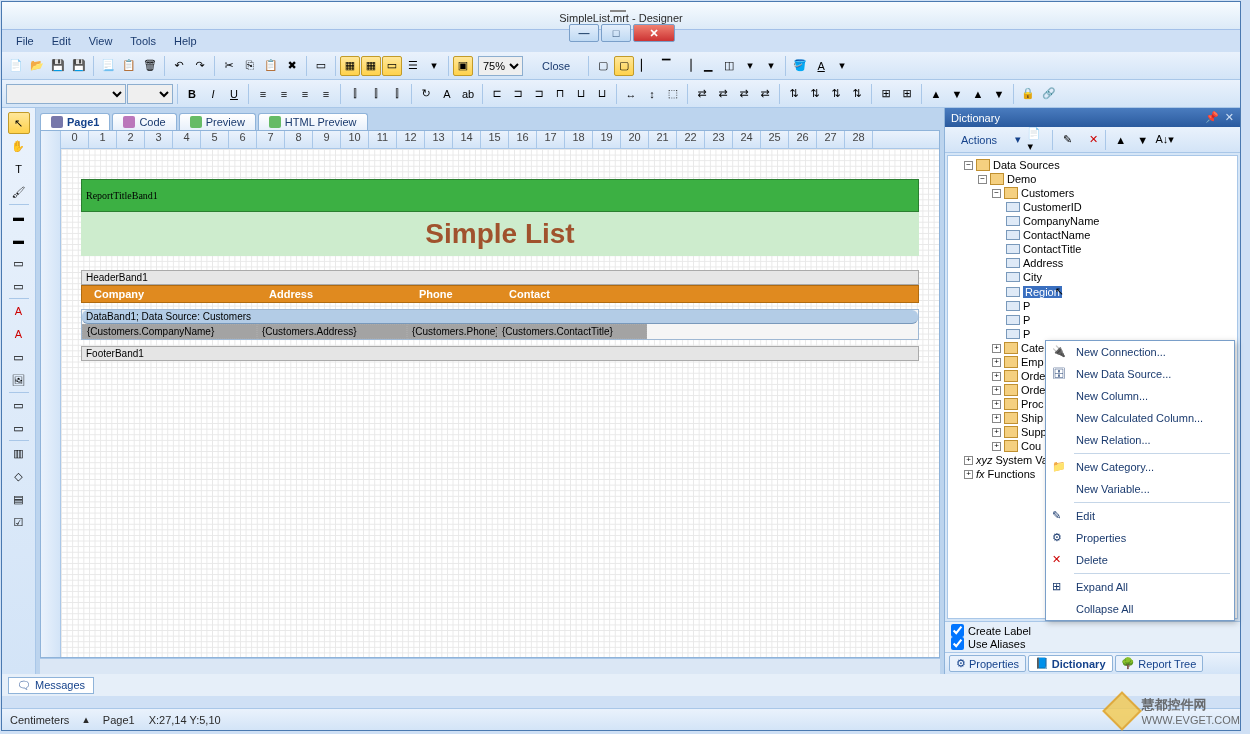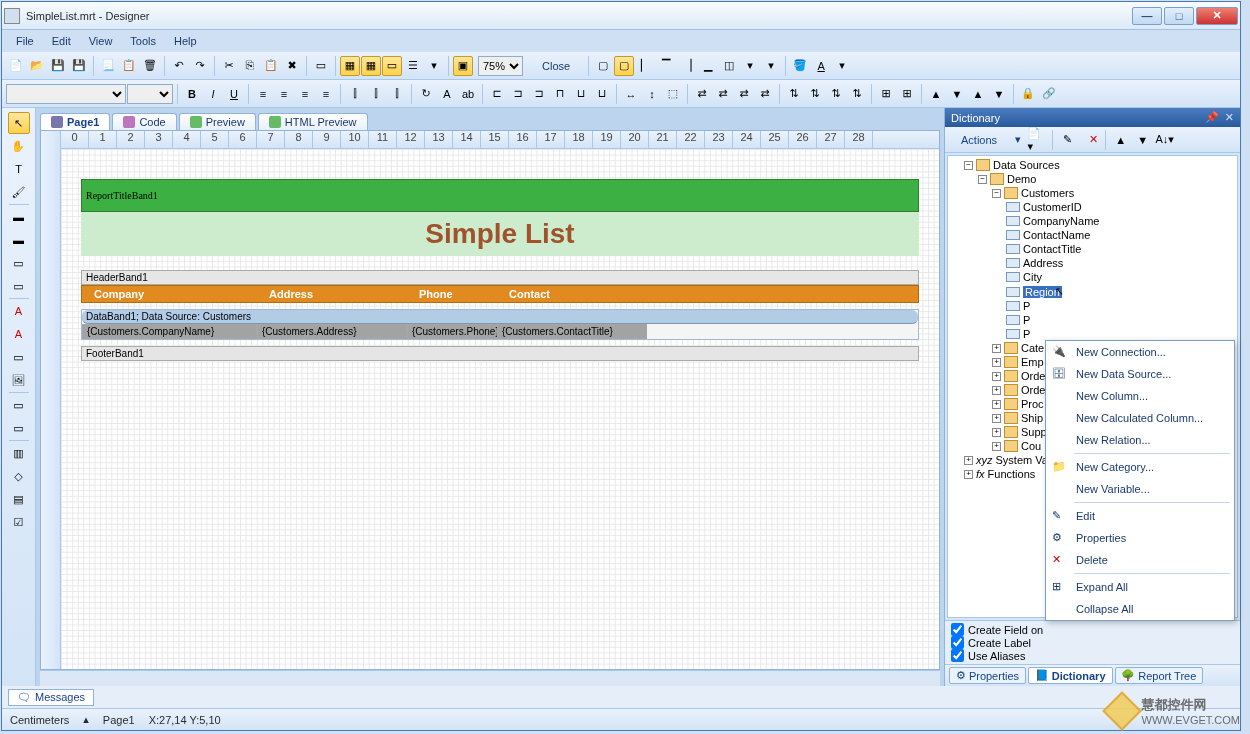--- a/index.html
+++ b/index.html
@@ -1,18 +1,18 @@
 <!DOCTYPE html>
 <html><head>
 <meta charset="utf-8">
 <style>
 * { margin: 0; padding: 0; box-sizing: border-box; font-family: "Segoe UI", Tahoma, sans-serif; font-size: 11px; }
 body { background: #cfe0f5; width: 1250px; height: 734px; overflow: hidden; user-select: none; }
 .window { border: 1px solid #4a79b0; background: #cfe0f5; width: 1240px; height: 730px; margin: 1px; display: flex; flex-direction: column; }
-.titlebar { height: 28px; background: linear-gradient(#f7fbff, #dceaf7); display: flex; align-items: center; padding: 8px 2px; border-bottom: 1px solid #a3c0e8; }
+.titlebar { height: 28px; background: linear-gradient(#f7fbff, #dceaf7); display: flex; align-items: center; padding: 8px 2px; border-bottom: 1px solid #a3c0e8; flex-direction: column; }
 .titlebar .icon { width: 16px; height: 16px; background: #d0e0f0; margin-right: 6px; border: 1px solid #888; }
 .titlebar .title { flex: 1; color: #2a2a2a; }
 .win-btns { display: flex; }
 .win-btn { width: 30px; height: 18px; margin-left: 2px; border: 1px solid #7a9fc9; background: linear-gradient(#e3eefb,#c0daf3); border-radius: 2px; display: flex; align-items: center; justify-content: center; color: #2c4d73; font-weight: bold; }
 .win-btn.close { background: linear-gradient(#f08070,#c33); color: #fff; width: 42px; }
 .menubar { height: 22px; display: flex; gap: 2px; padding: 0 6px; align-items: center; }
 .menubar span { color: #1a3a6e; padding: 2px 8px; }
 .toolbar { height: 28px; background: linear-gradient(#eaf2fc,#d3e4f7); border-bottom: 1px solid #a9c7e8; display: flex; align-items: center; padding: 0 4px; gap: 1px; }
 .tbtn { width: 20px; height: 20px; border: 1px solid transparent; display: flex; align-items: center; justify-content: center; border-radius: 2px; }
 .tbtn.sel { border-color: #c29b29; background: linear-gradient(#ffe79a,#ffd24c); }
@@ -56,21 +56,21 @@
 .tree .ficon { width: 14px; height: 12px; background: #f5d080; border: 1px solid #c09030; }
 .tree .fldicon { width: 14px; height: 10px; background: #dfeaf7; border: 1px solid #7999bb; }
 .tree .sel { background: #3a6fbf; color: #fff; padding: 0 2px; }
 .checks { padding: 2px 6px; background: #e6eff9; border-top: 1px solid #a9c7e8; }
 .checks label { display: flex; align-items: center; gap: 4px; color: #000; }
 .bottom-tabs { height: 22px; background: linear-gradient(#eaf2fc,#d3e4f7); border-top: 1px solid #a9c7e8; display: flex; align-items: center; padding: 0 4px; gap: 2px; }
 .bottom-tabs .btab { border: 1px solid #8fb3d9; background: #eaf2fc; border-radius: 2px; padding: 1px 6px; color: #15428b; display: flex; align-items: center; gap: 3px; }
 .bottom-tabs .btab.active { background: #fff; font-weight: bold; }
 .msgbar { height: 22px; background: #e6eff9; display: flex; align-items: center; padding: 0 6px; }
 .msgbar .msgtab { border: 1px solid #8fb3d9; background: #fff; padding: 1px 8px; color: #15428b; }
-.status { height: 22px; background: linear-gradient(#eaf2fc,#d3e4f7); border-top: 1px solid #a9c7e8; display: flex; align-items: center; padding: 0 8px; gap: 14px; color: #2a2a2a; }
+.status { height: 22px; background: linear-gradient(#eaf2fc,#d3e4f7); border-top: 1px solid #a9c7e8; display: flex; align-items: center; padding: 0 8px; gap: 14px; color: #2a2a2a; margin-top: 12px; }
 .ctx-menu { position: absolute; background: #fff; border: 1px solid #7a9fc9; box-shadow: 2px 2px 6px rgba(0,0,0,.25); width: 190px; z-index: 100; }
 .ctx-menu .mi { padding: 4px 8px 4px 30px; font-size: 12px; color: #1a3a6e; position: relative; }
 .ctx-menu .msep { height: 1px; background: #c5d6e8; margin: 2px 4px 2px 28px; }
 .ctx-menu .mico { position: absolute; left: 6px; top: 4px; width: 16px; height: 16px; }
 .watermark { position: absolute; right: 10px; bottom: 8px; display: flex; align-items: center; gap: 6px; opacity: .85; font-size: 10px; color: #555; }
 .watermark .logo { width: 28px; height: 28px; background: #f2cc5a; transform: rotate(45deg); border: 2px solid #e0a020; }
 </style>
 </head>
 <body>
 
@@ -450,24 +450,20 @@
           <li>
               <span class="exp">+</span>
               <span style="font-style:italic">fx</span> 
               <span>Functions</span>
             </li>
         </ul>
       </div>
       <div class="checks">
         <label>
             <input type="checkbox" checked="" style="">
-            <span>Create Field on</span>
-          </label>
-        <label>
-            <input type="checkbox" checked="" style="">
             <span>Create Label</span>
           </label>
         <label>
             <input type="checkbox" checked="" style="">
             <span>Use Aliases</span>
           </label>
       </div>
       <div class="bottom-tabs">
         <div class="btab">
             <span>⚙</span>

